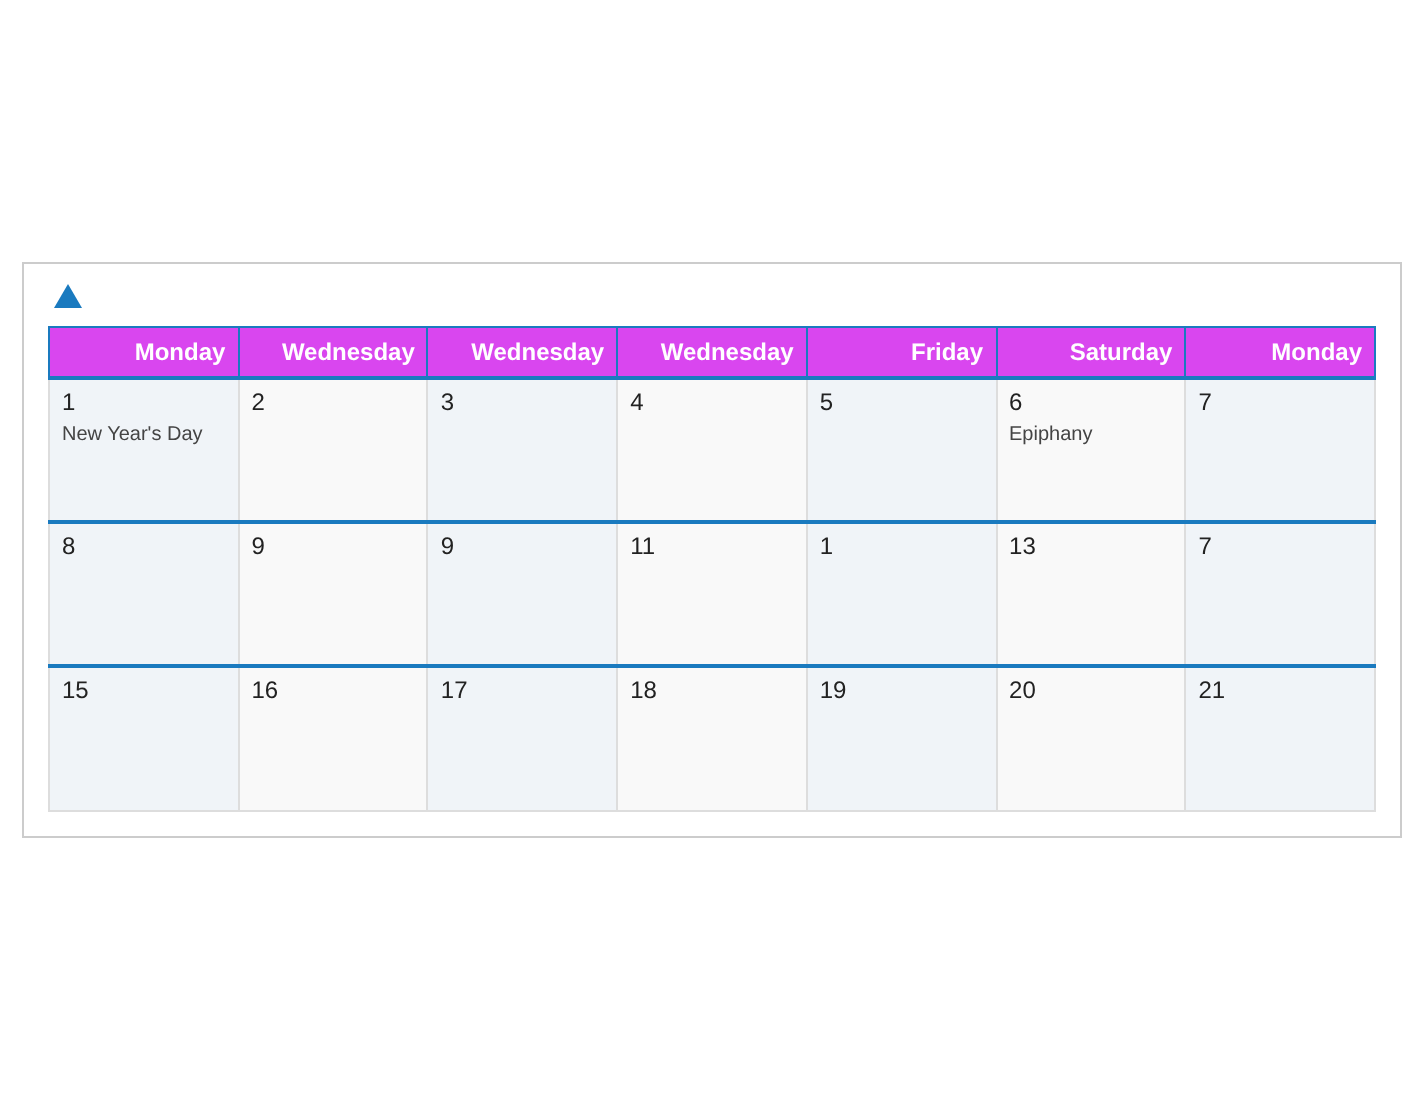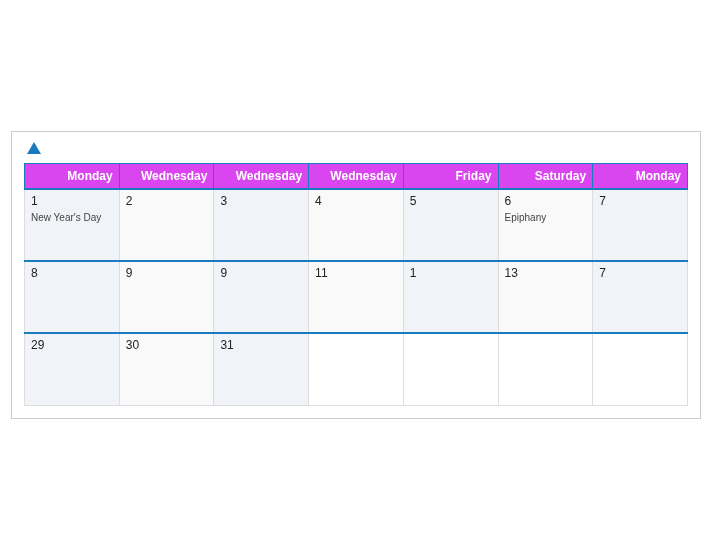--- a/index.html
+++ b/index.html
@@ -182,28 +182,36 @@
           </td>
           <td>
             <span class="day-number">13</span>
           </td>
           <td>
             <span class="day-number">7</span>
           </td>
         </tr>
         <tr>
           <td>
-            <span class="day-number">29</span>
-          </td>
-          <td>
-            <span class="day-number">30</span>
-          </td>
-          <td>
-            <span class="day-number">31</span>
-          </td>
-          <td class="empty-cell"></td>
-          <td class="empty-cell"></td>
-          <td class="empty-cell"></td>
-          <td class="empty-cell"></td>
+            <span class="day-number">15</span>
+          </td>
+          <td>
+            <span class="day-number">16</span>
+          </td>
+          <td>
+            <span class="day-number">17</span>
+          </td>
+          <td>
+            <span class="day-number">18</span>
+          </td>
+          <td>
+            <span class="day-number">19</span>
+          </td>
+          <td>
+            <span class="day-number">20</span>
+          </td>
+          <td>
+            <span class="day-number">21</span>
+          </td>
         </tr>
       </tbody>
   </table>
 </div>
 
 </body></html>

